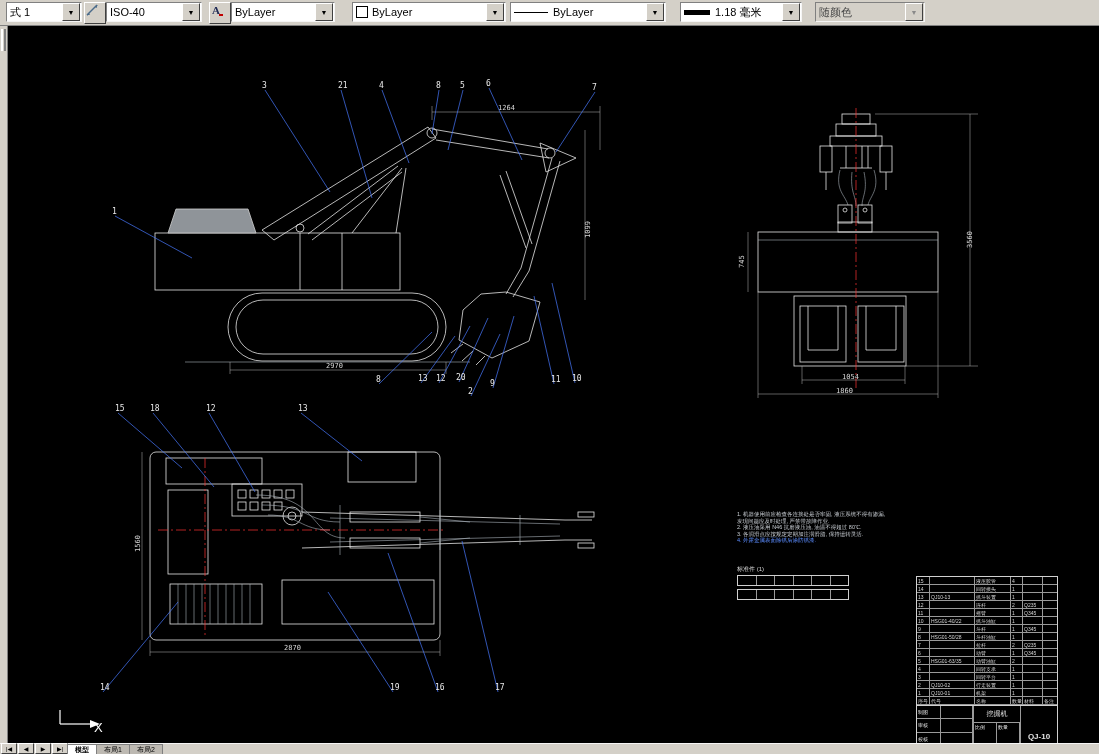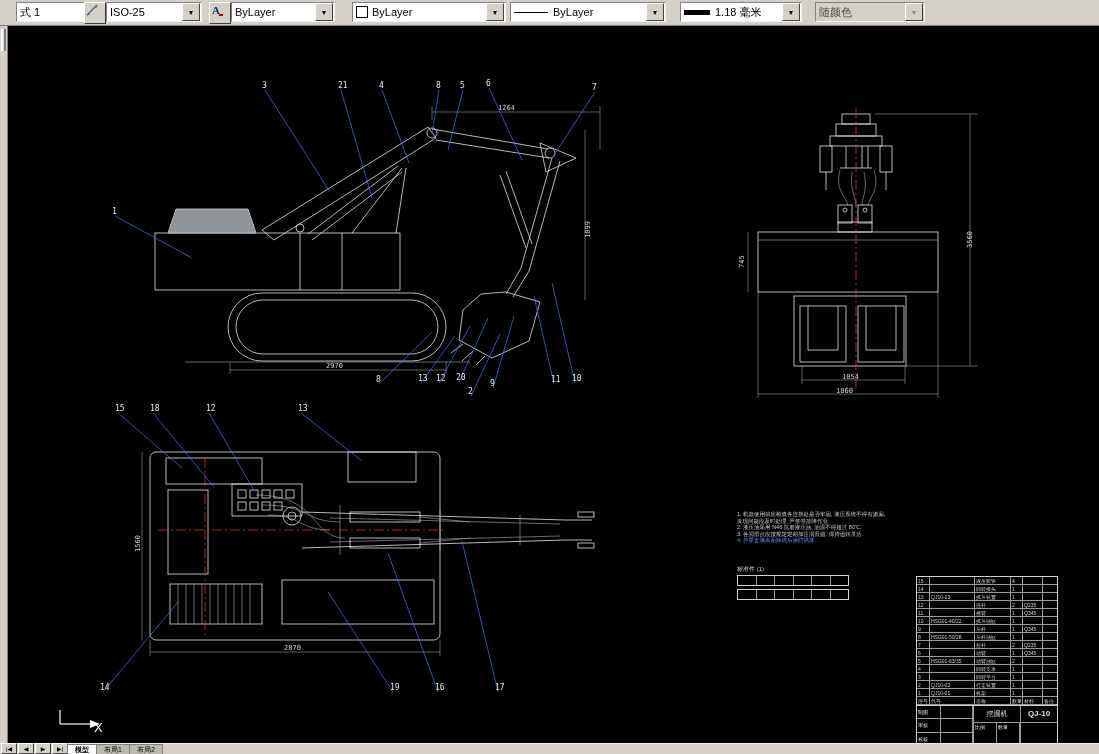--- a/index.html
+++ b/index.html
@@ -64,49 +64,49 @@
   .pt-c0{width:13px;}.pt-c1{width:45px;}.pt-c2{width:36px;}
   .pt-c3{width:12px;}.pt-c4{width:20px;}.pt-c5{flex:1;}
   .pt-info{display:flex;height:40px;border-top:1px solid #d0d0d0;color:#e2e2e2;}
   .pi-a{width:56px;border-right:1px solid #9a9a9a;display:grid;
         grid-template-columns:24px 1fr;grid-auto-rows:1fr;font-size:5px;}
   .pi-a div{border-bottom:1px solid #9a9a9a;border-right:1px solid #9a9a9a;line-height:12px;padding-left:1px;}
   .pi-b{width:46px;border-right:1px solid #9a9a9a;display:flex;flex-direction:column;}
   .pi-b .t{height:16px;font-size:7px;text-align:center;line-height:16px;border-bottom:1px solid #9a9a9a;}
   .pi-b .b{flex:1;display:flex;font-size:5px;}
   .pi-b .b div{flex:1;border-right:1px solid #9a9a9a;padding:1px;}
-  .pi-c{flex:1;display:flex;flex-direction:column;}
+  .pi-c{flex:1;display:flex;flex-direction:column;justify-content:flex-end;}
   .pi-c .m{height:16px;font-size:8px;font-weight:bold;text-align:center;line-height:16px;border-bottom:1px solid #9a9a9a;}
 
   
   .statusbar{position:absolute;left:0;right:0;bottom:0;height:10px;background:#d4d0c8;
              border-top:1px solid #f5f5f5;display:flex;align-items:flex-end;z-index:30;}
   .nav{width:14px;height:9px;font-size:6px;display:flex;align-items:center;justify-content:center;
        background:#d4d0c8;border:1px solid;border-color:#fff #404040 #404040 #fff;margin-left:1px;color:#000;}
   .tab{height:9px;padding:0 7px;font-size:7px;display:flex;align-items:center;color:#000;
        border:1px solid #808080;border-bottom:none;background:#bdb9b2;margin-left:-1px;}
   .tab.active{background:#fff;font-weight:bold;}
 </style>
 </head>
 <body>
 
 <div class="toolbar">
-  <div class="combo" style="left:16px;width:100px">
+  <div class="combo" style="left:6px;width:76px">
     <span class="txt">式 1</span>
     <span class="cbtn">▼</span>
   </div>
   <div class="tbtn" style="left:84px">
     <svg width="14" height="14">
       <line x1="2" y1="12" x2="12" y2="2" stroke="#4a6b8a" stroke-width="1.4"></line>
       <line x1="2" y1="12" x2="5" y2="11" stroke="#4a6b8a" stroke-width="1"></line>
       <line x1="12" y1="2" x2="11" y2="5" stroke="#4a6b8a" stroke-width="1"></line>
     </svg>
   </div>
   <div class="combo" style="left:106px;width:96px">
-    <span class="txt">ISO-25</span>
+    <span class="txt">ISO-40</span>
     <span class="cbtn">▼</span>
   </div>
   <div class="tbtn" style="left:209px">
     <svg width="14" height="14">
       <text x="2" y="11" font-size="11" font-weight="bold" fill="#202a55" font-family="Liberation Serif,serif">A</text>
       <line x1="9" y1="12" x2="13" y2="12" stroke="#c00000" stroke-width="2"></line>
     </svg>
   </div>
   <div class="combo" style="left:231px;width:104px">
     <span class="txt">ByLayer</span>

